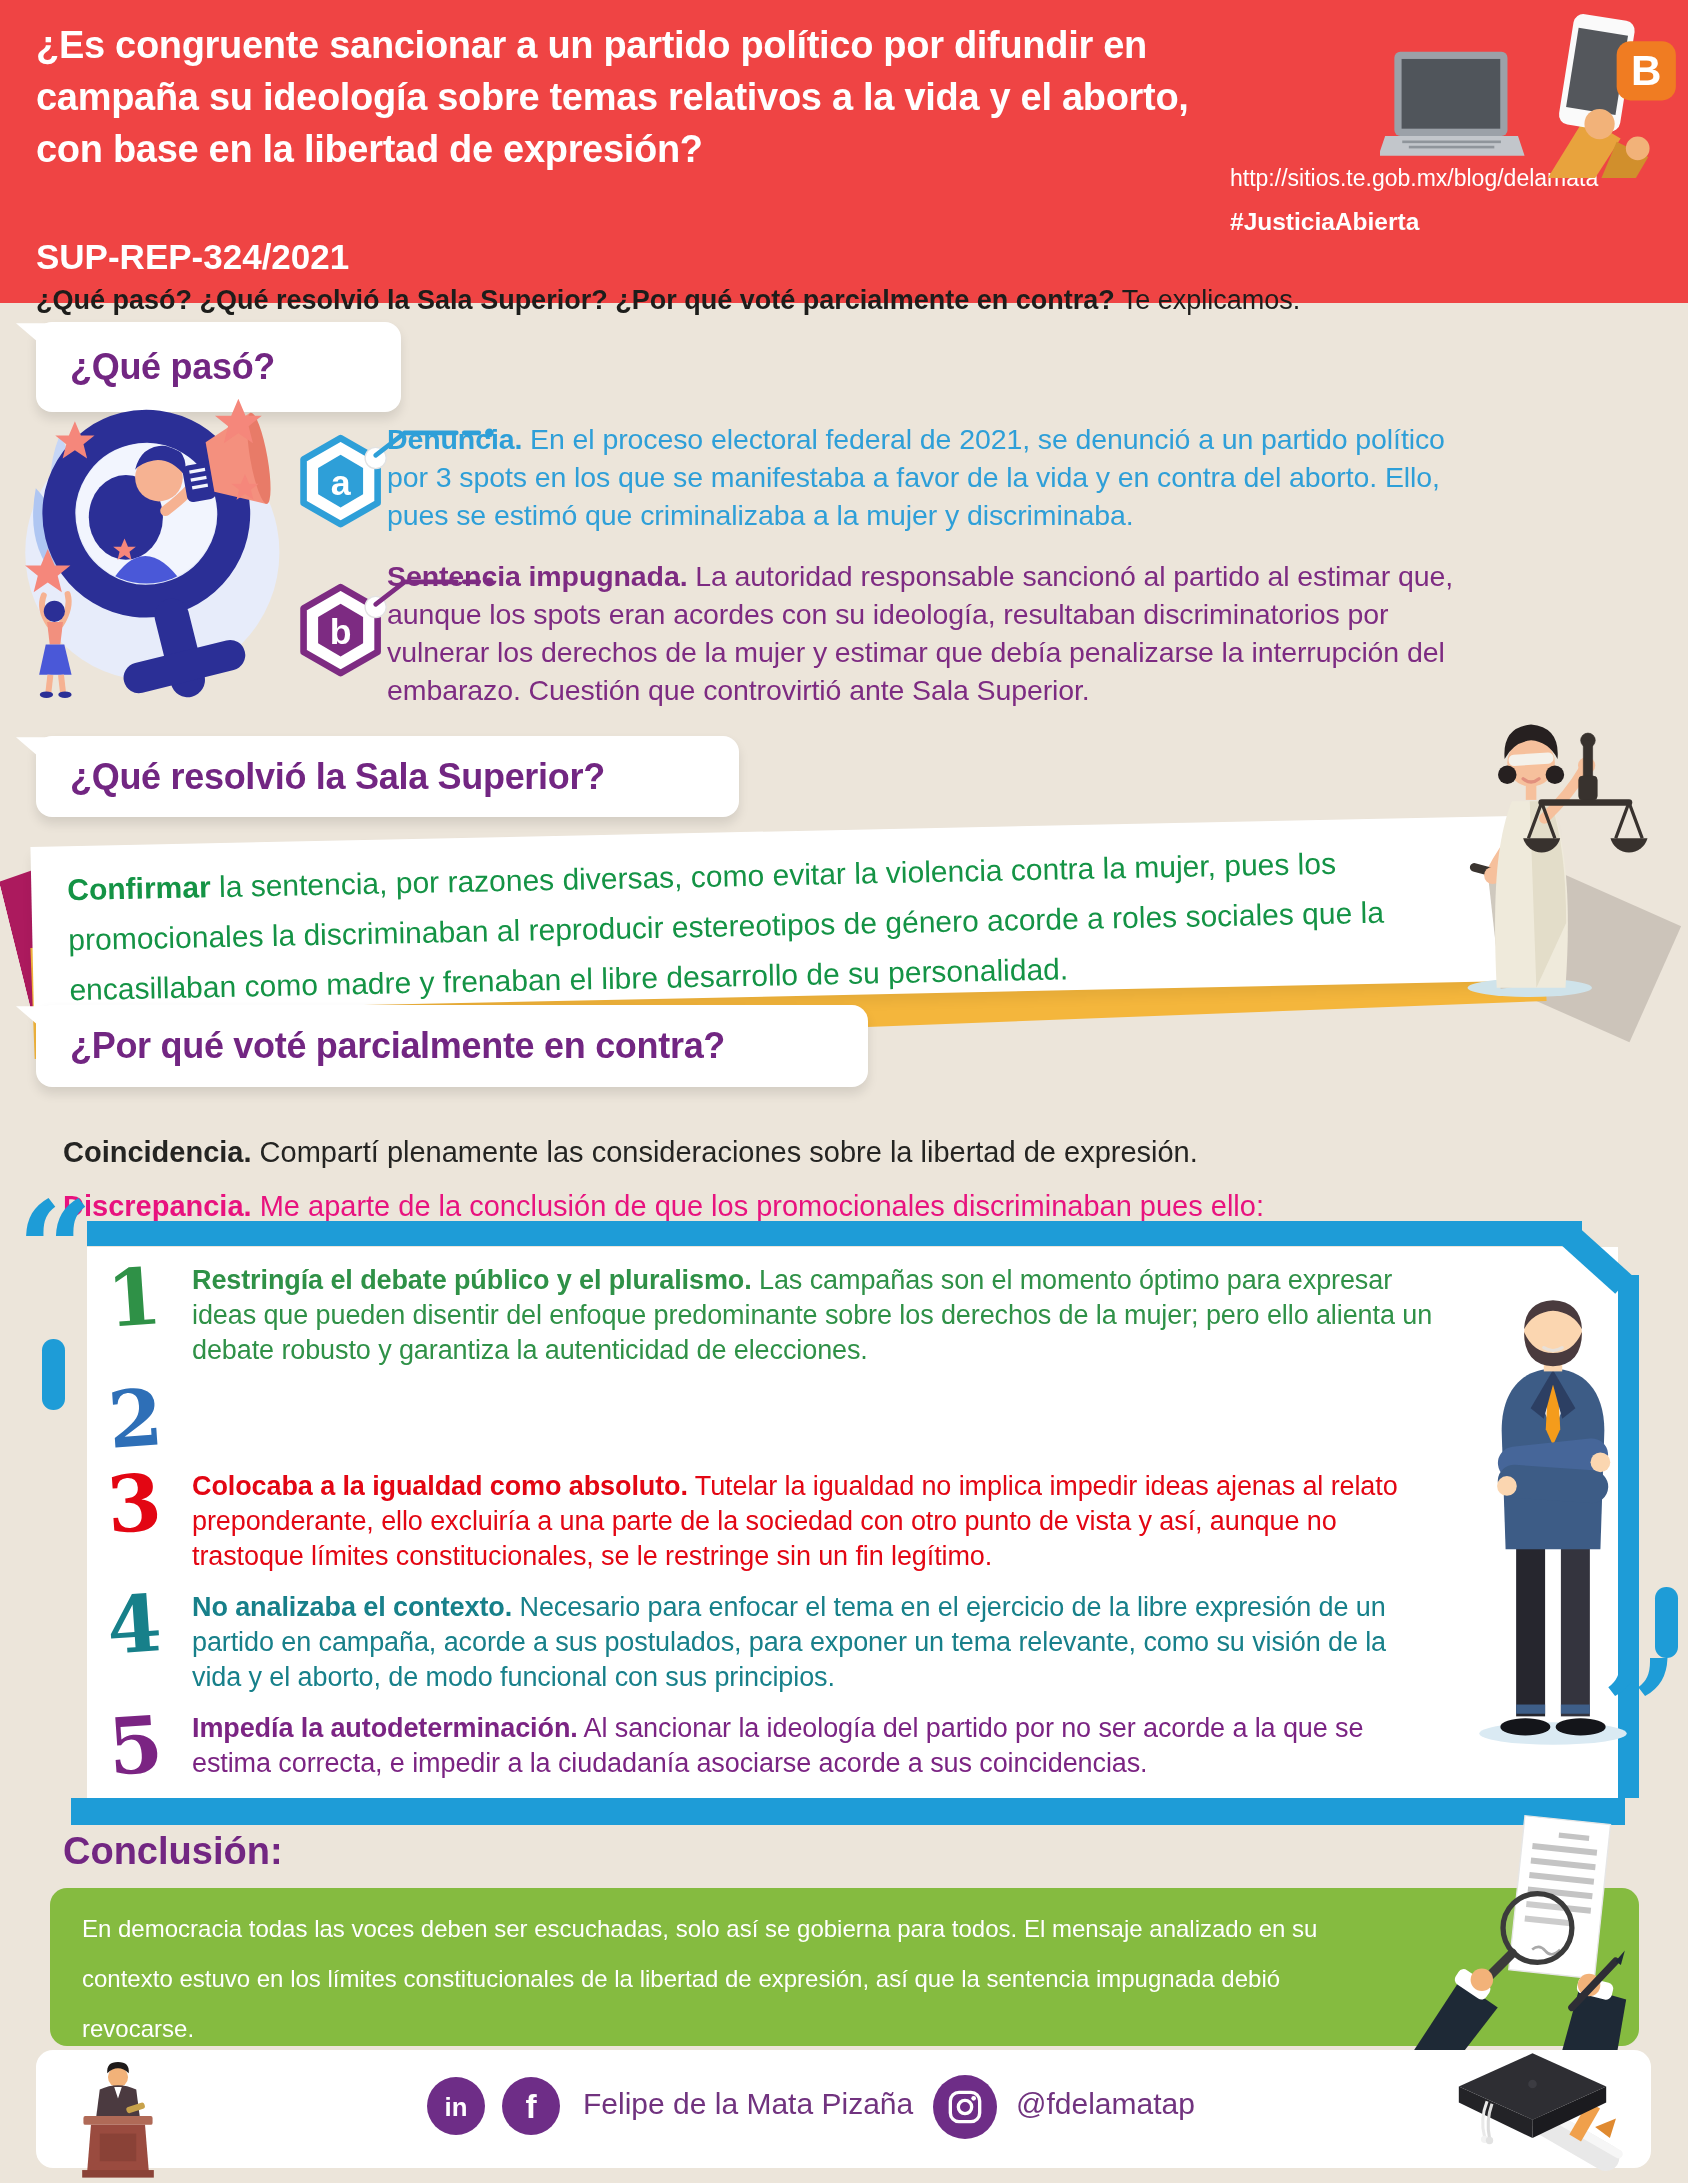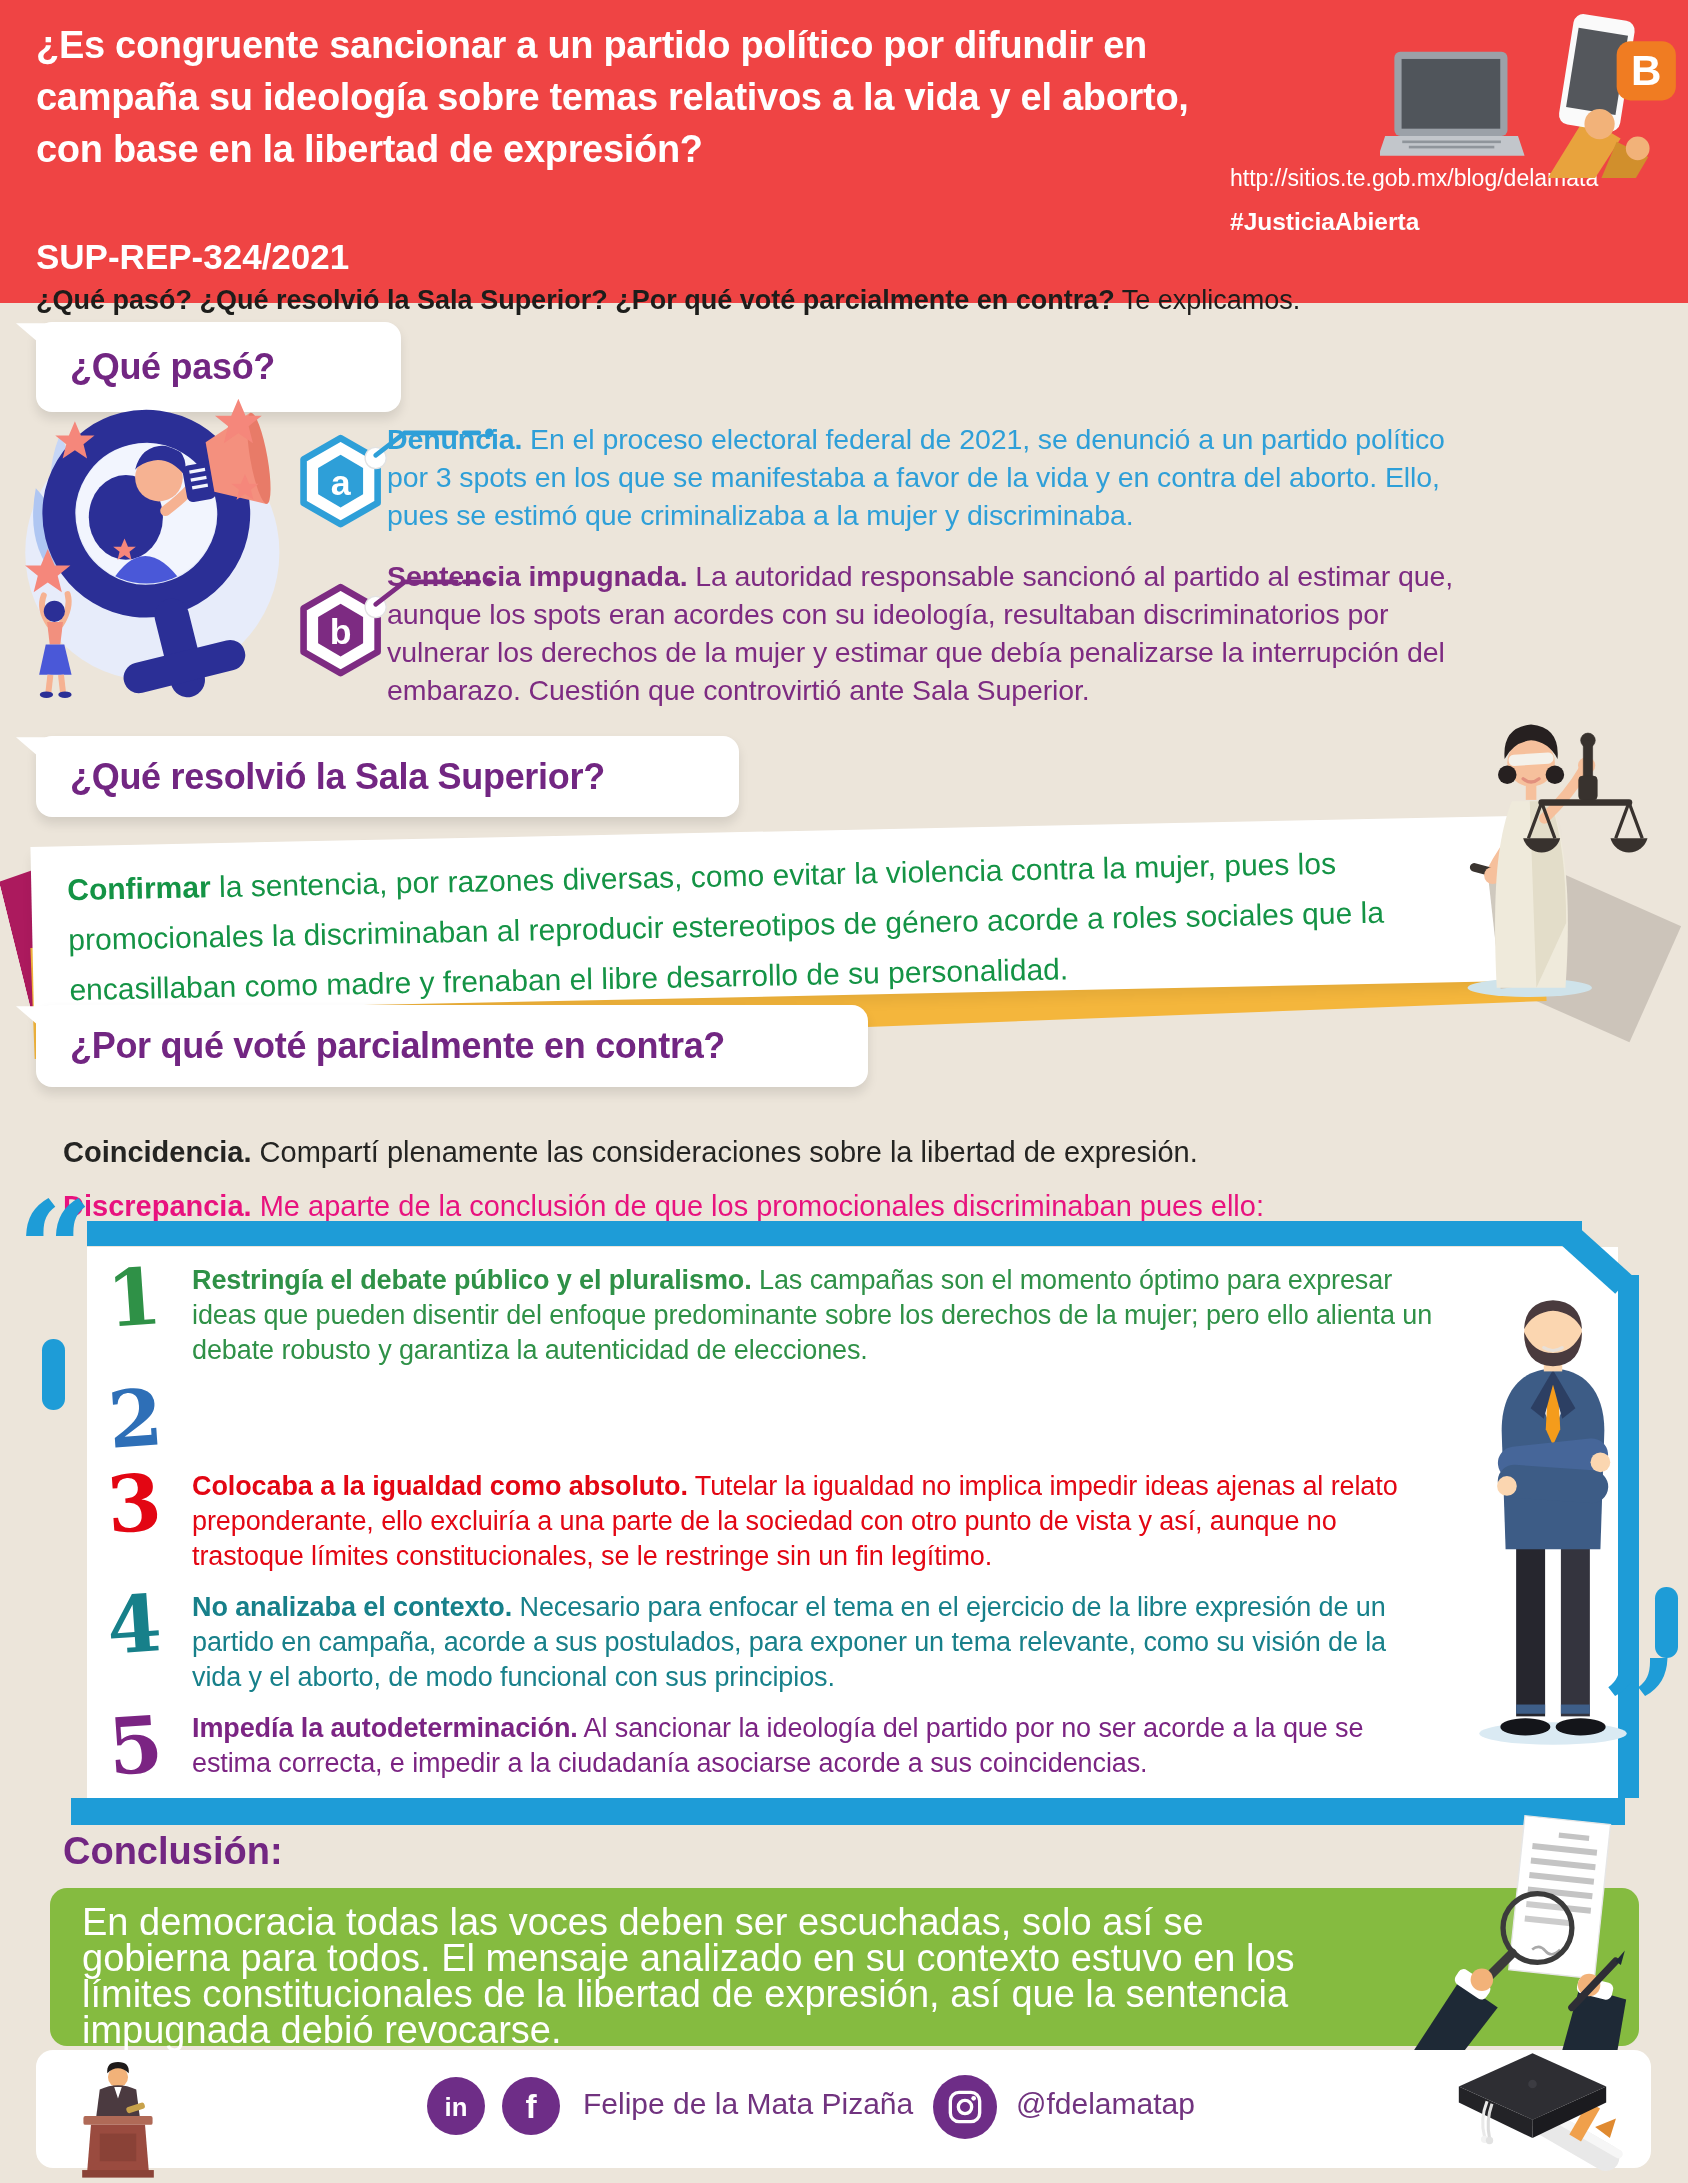--- a/index.html
+++ b/index.html
@@ -74,21 +74,21 @@
   .rnum{flex:0 0 73px;font-family:"DejaVu Serif",serif;font-weight:bold;font-size:78px;line-height:69px;
         text-align:center;transform:rotate(-4deg);}
   .rtext{width:1248px;margin-left:20px;font-size:27px;line-height:35px;letter-spacing:-0.1px;}
   .c-green{color:#2F9147;} .c-blue{color:#2E6FB7;} .c-red{color:#E30613;}
   .c-teal{color:#17808A;} .c-purple{color:#7B2483;}
   .man-illo{position:absolute;left:1474px;top:1290px;width:158px;height:463px;}
 
   
   .conclusion-title{position:absolute;left:63px;top:1830px;font-size:38px;font-weight:bold;color:#722682;}
   .conclusion-box{position:absolute;left:50px;top:1888px;width:1589px;height:158px;background:#85BB40;border-radius:17px;}
-  .conclusion-text{position:absolute;left:32px;top:16px;width:1245px;font-size:38px;line-height:36px;color:#fff;}
+  .conclusion-text{position:absolute;left:32px;top:16px;width:1245px;font-size:24px;line-height:50px;color:#fff;}
   .conclusion-illo{position:absolute;left:1319px;top:1814px;width:331px;height:240px;}
 
   
   .footer-box{position:absolute;left:36px;top:2050px;width:1615px;height:118px;background:#fff;border-radius:17px;}
   .judge-illo{position:absolute;left:52px;top:2051px;width:132px;height:130px;}
   .soc{position:absolute;width:58px;height:58px;}
   .soc-li{left:427px;top:2077px;}
   .soc-fb{left:502px;top:2077px;}
   .soc-ig{left:933px;top:2075px;width:64px;height:64px;}
   .footer-name{position:absolute;left:583px;top:2087px;font-size:30px;color:#71337F;}

